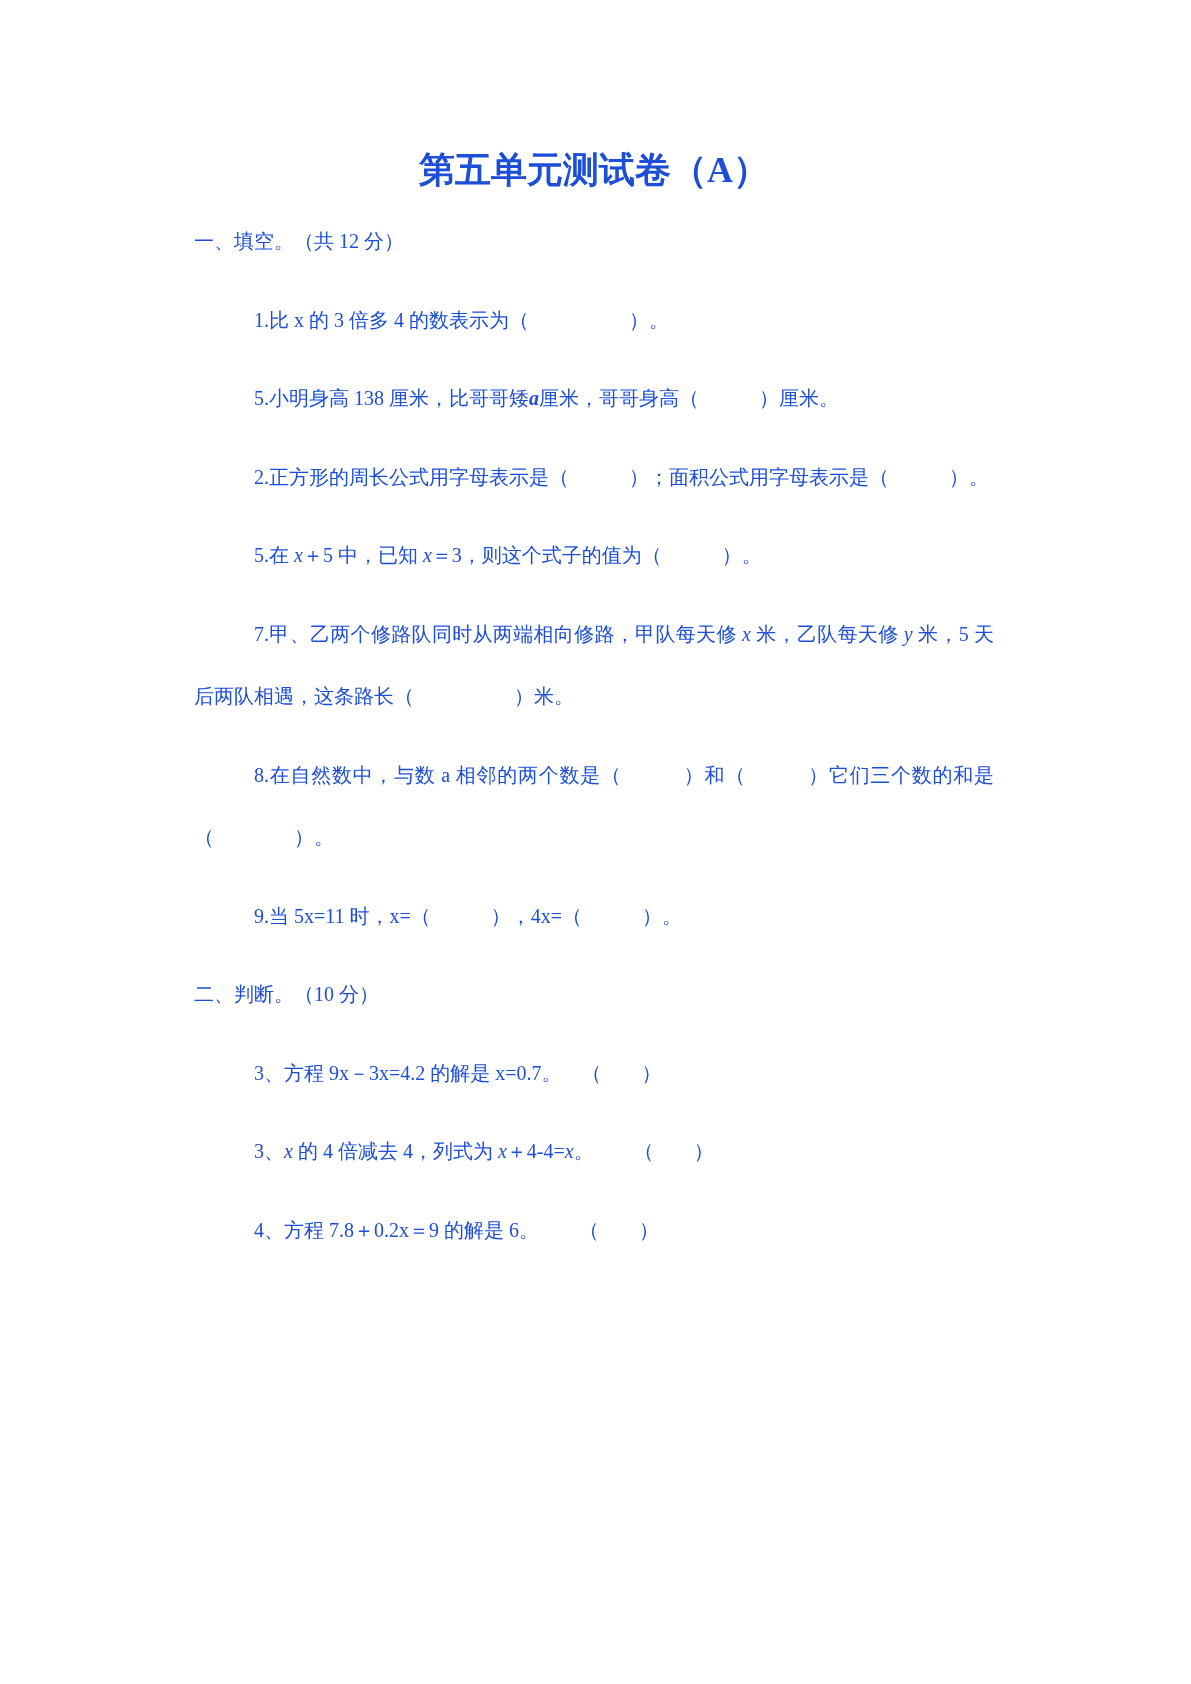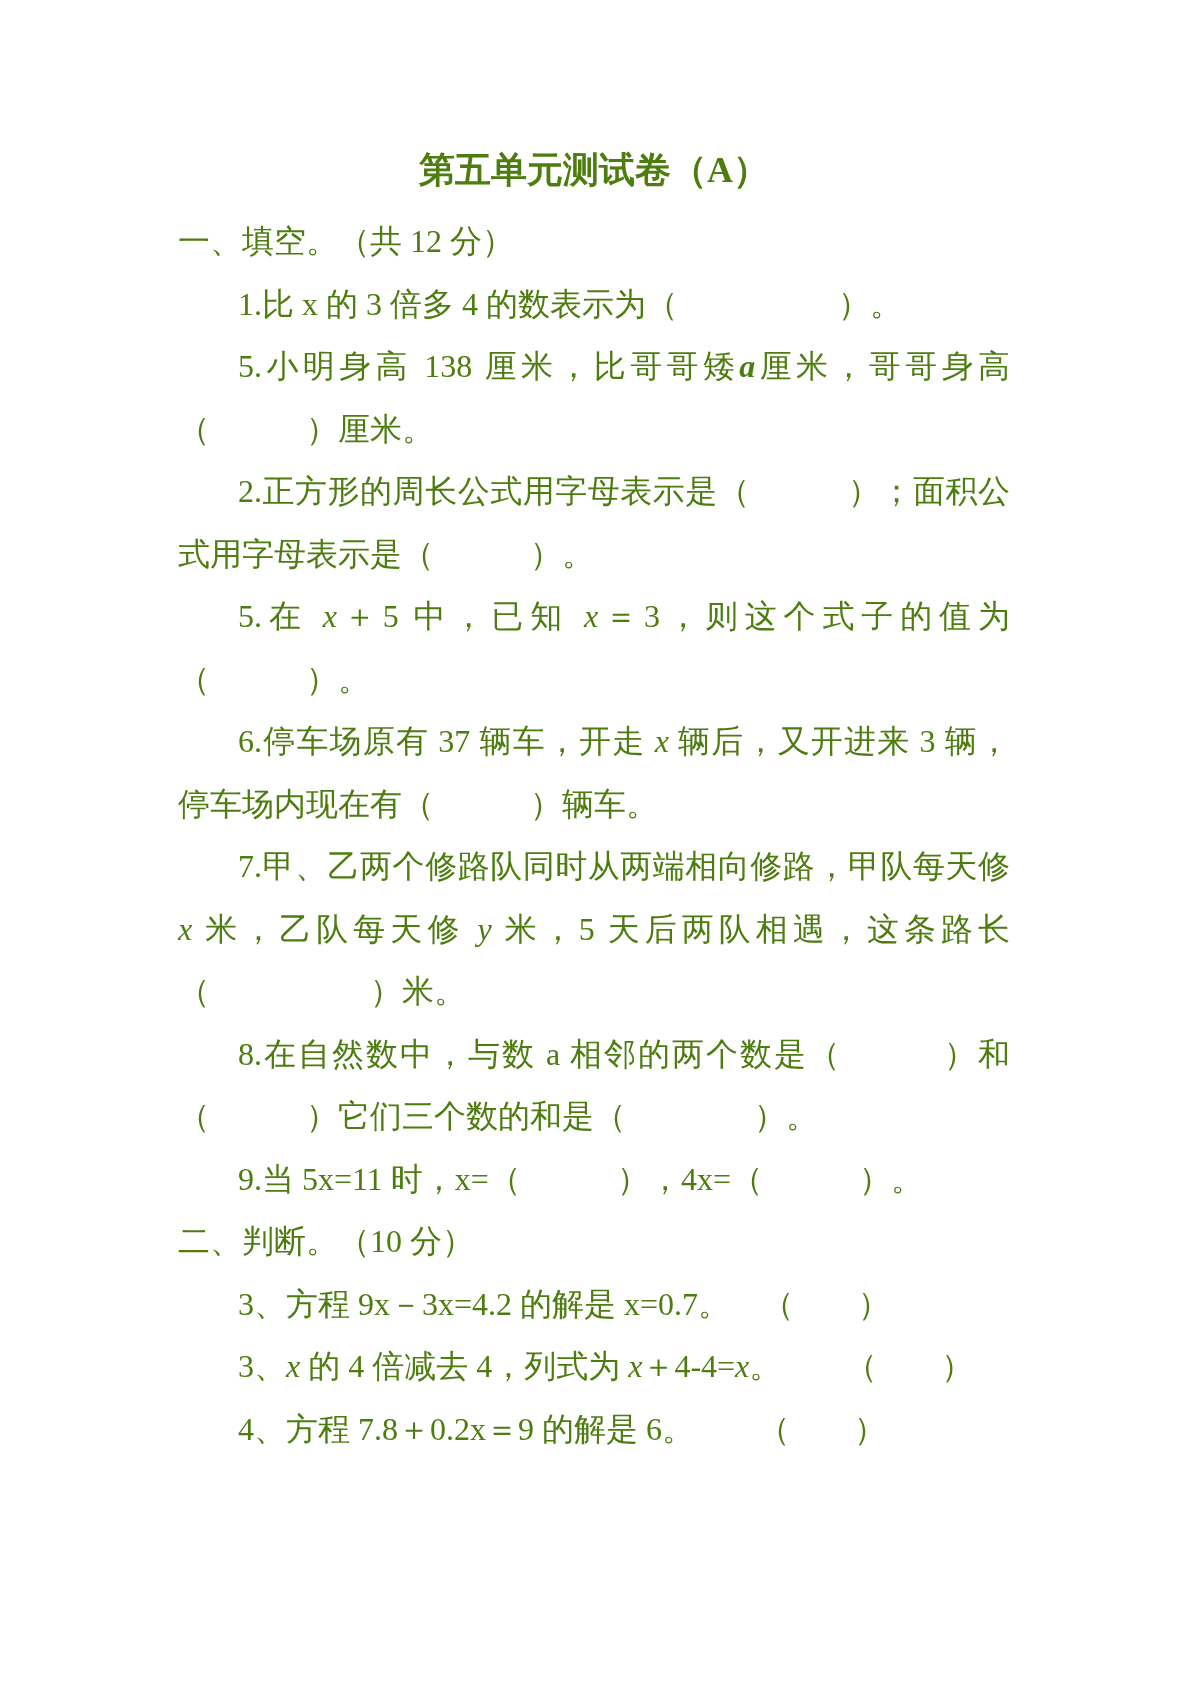--- a/index.html
+++ b/index.html
@@ -5,40 +5,40 @@
   html, body {
     margin: 0;
     padding: 0;
     background: #ffffff;
   }
   .page {
     position: relative;
     width: 1191px;
     height: 1684px;
     background: #ffffff;
-    color: #4d7c0f;
+    color: #1d4ed8;
     font-family: "Liberation Serif", "DejaVu Serif", serif;
     overflow: hidden;
     margin: 0 auto;
     box-sizing: border-box;
   }
   .inner {
     padding: 148px 181px 0 178px;
   }
   .title {
     font-size: 36px;
     line-height: 44px;
     font-weight: bold;
     text-align: center;
     margin: 0 0 18px 0;
   }
   .heading, .q {
-    font-size: 32px;
+    font-size: 20px;
     line-height: 62.5px;
-    margin: 0;
+    margin: 16px;
     text-align: justify;
     letter-spacing: 0;
   }
   .q {
     text-indent: 60px;
   }
   .seg-i {
     font-style: italic;
   }
   .seg-bi {
@@ -53,21 +53,20 @@
   <div class="inner">
 
     <h1 class="title">第五单元测试卷（A）</h1>
 
     <section>
       <p class="heading">一、填空。（共 12 分）</p>
       <p class="q"><span>1.比 x 的 3 倍多 4 的数表示为（　　　　　）。</span></p>
       <p class="q"><span>5.小明身高 138 厘米，比哥哥矮</span><span class="seg-bi">a</span><span>厘米，哥哥身高（　　　）厘米。</span></p>
       <p class="q"><span>2.正方形的周长公式用字母表示是（　　　）；面积公式用字母表示是（　　　）。</span></p>
       <p class="q"><span>5.在 </span><span class="seg-i">x</span><span>＋5 中，已知 </span><span class="seg-i">x</span><span>＝3，则这个式子的值为（　　　）。</span></p>
-      <p class="q"><span>6.停车场原有 37 辆车，开走 </span><span class="seg-i">x</span><span> 辆后，又开进来 3 辆，停车场内现在有（　　　）辆车。</span></p>
       <p class="q"><span>7.甲、乙两个修路队同时从两端相向修路，甲队每天修 </span><span class="seg-i">x</span><span> 米，乙队每天修 </span><span class="seg-i">y</span><span> 米，5 天后两队相遇，这条路长（　　　　　）米。</span></p>
       <p class="q"><span>8.在自然数中，与数 a 相邻的两个数是（　　　）和（　　　）它们三个数的和是（　　　　）。</span></p>
       <p class="q"><span>9.当 5x=11 时，x=（　　　），4x=（　　　）。</span></p>
     </section>
 
     <section>
       <p class="heading">二、判断。（10 分）</p>
       <p class="q"><span>3、方程 9x－3x=4.2 的解是 x=0.7。　（　　）</span></p>
       <p class="q"><span>3、</span><span class="seg-i">x</span><span> 的 4 倍减去 4，列式为 </span><span class="seg-i">x</span><span>＋4-4=</span><span class="seg-i">x</span><span>。　　（　　）</span></p>
       <p class="q"><span>4、方程 7.8＋0.2x＝9 的解是 6。　　（　　）</span></p>

